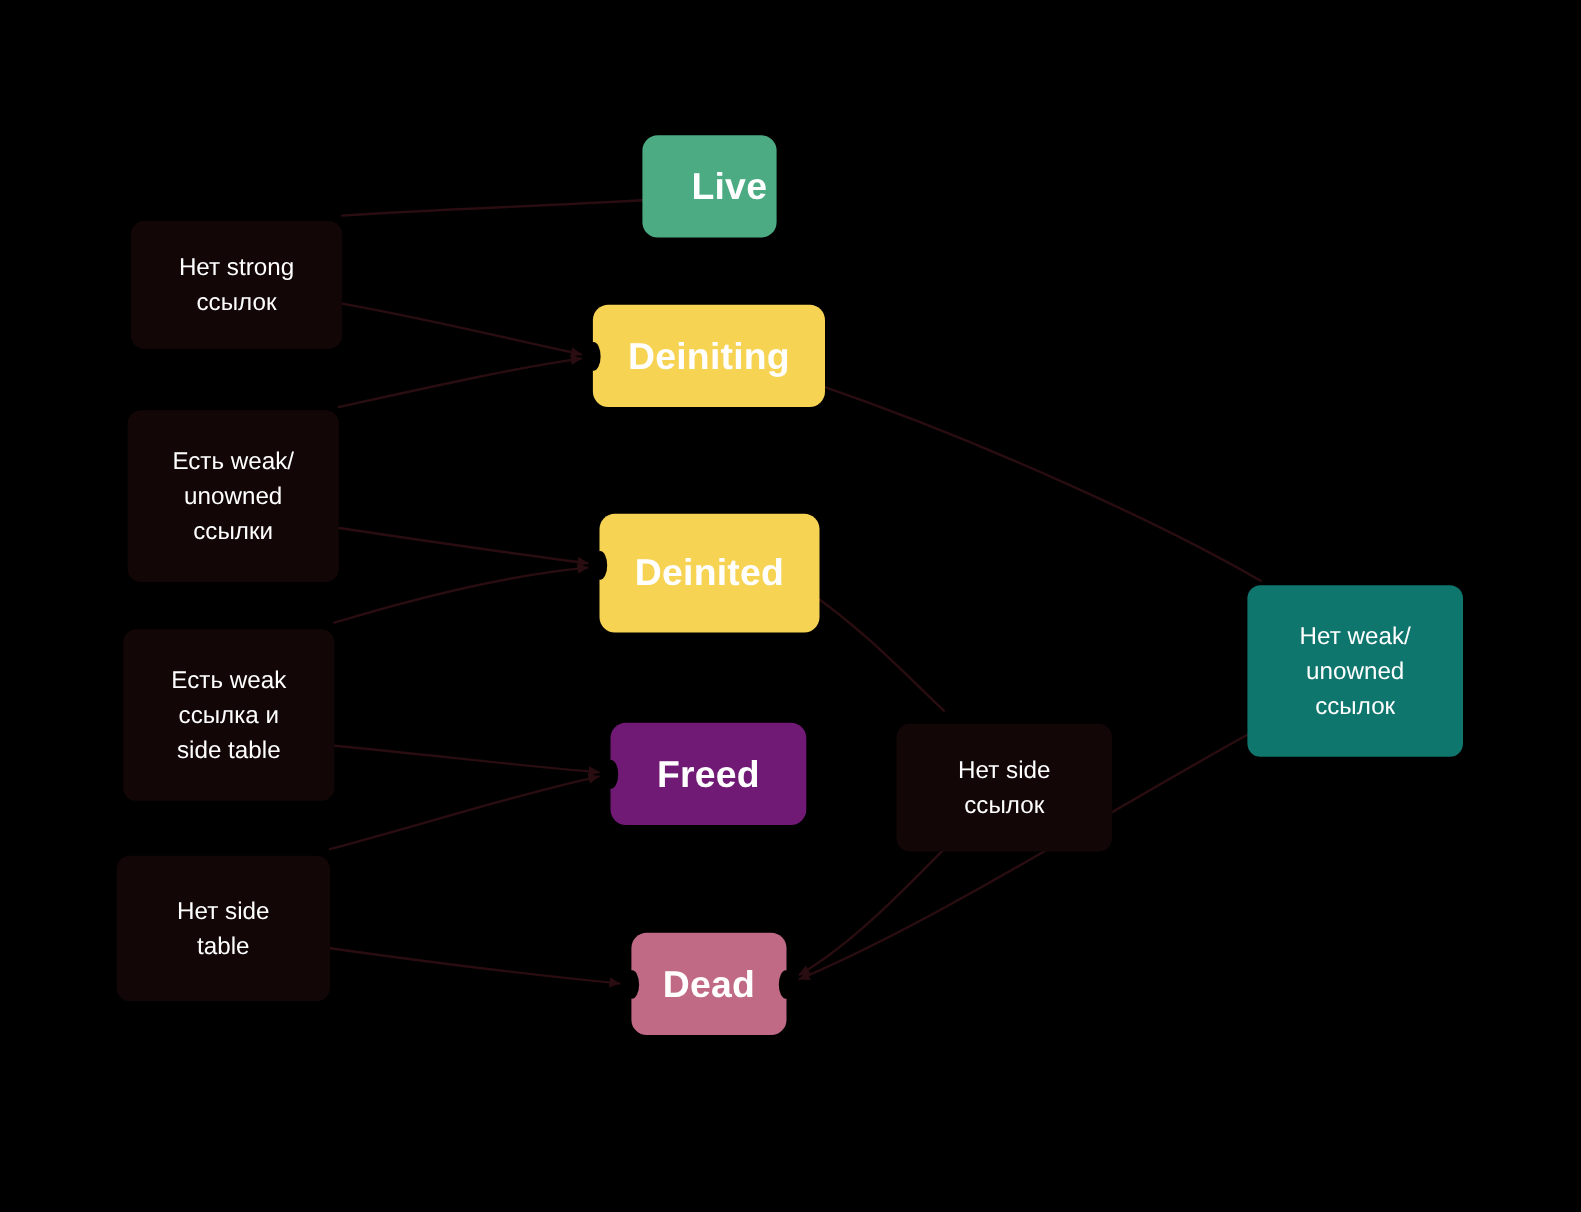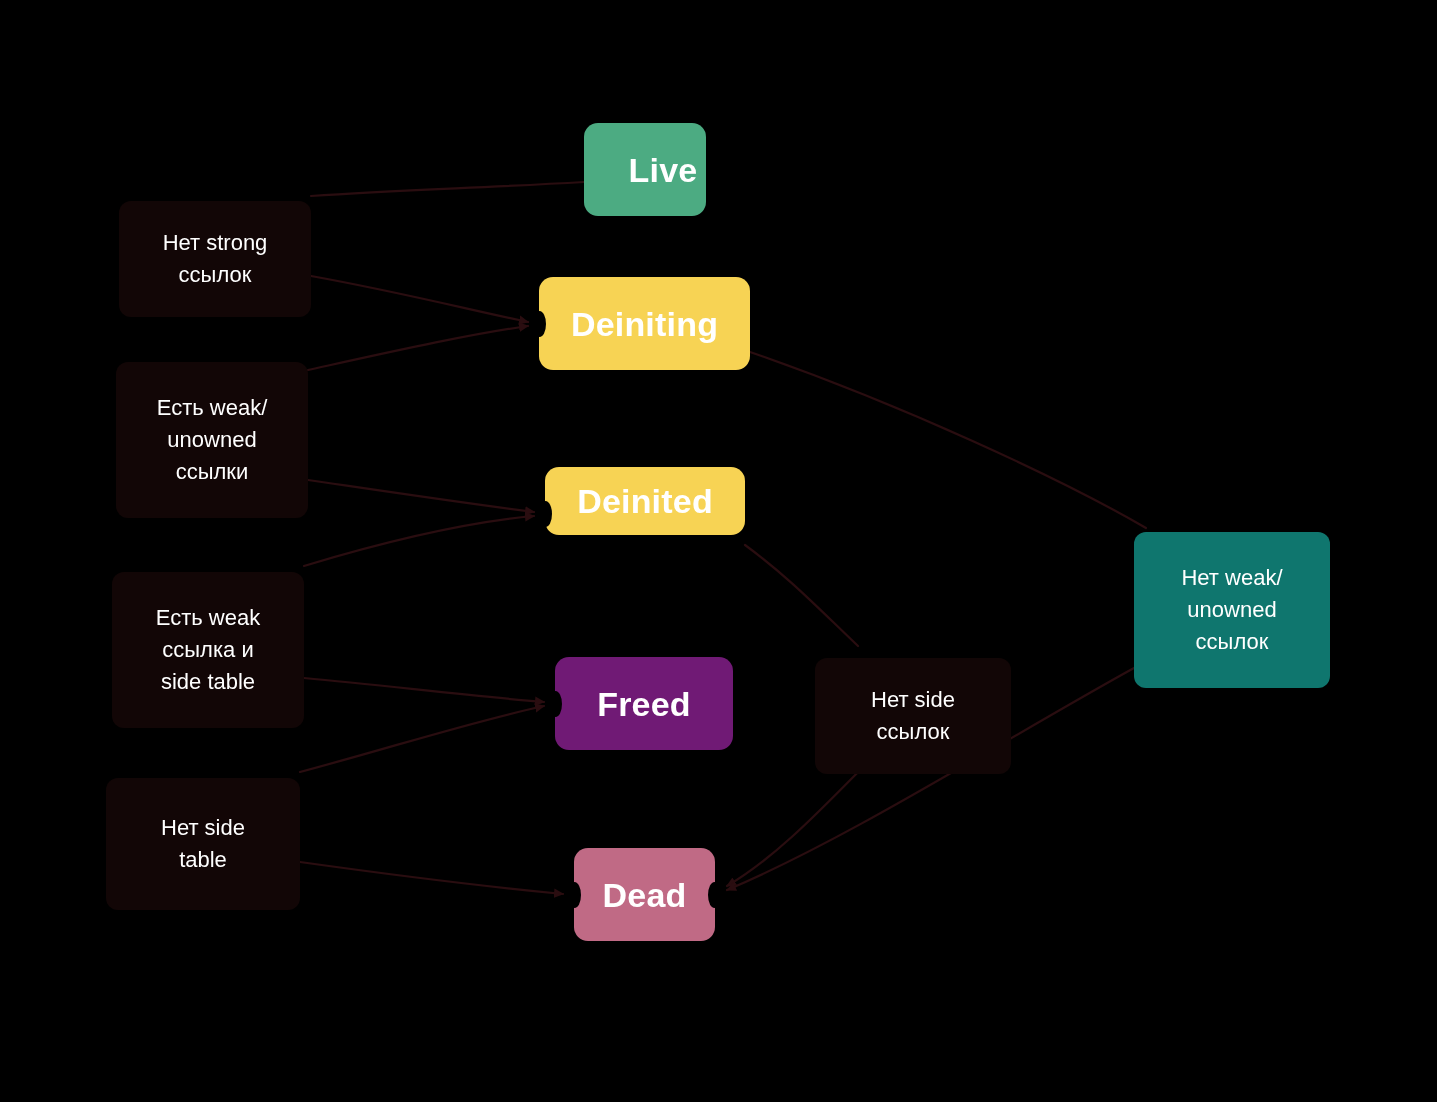--- a/index.html
+++ b/index.html
@@ -91,42 +91,42 @@
 
   <div class="node node-live" style="left: 584px; top: 123px; width: 122px; height: 93px; font-size: 34px; border-radius: 14px; background: rgb(76, 171, 130);">
     <span>Live</span>
   </div>
 
   <div class="node node-yellow" style="left: 539px; top: 277px; width: 211px; height: 93px; font-size: 34px; border-radius: 14px; background: rgb(247, 211, 84);">
     <span>Deiniting</span>
   <span class="notch" style="left: -6px; top: 33.5px;"></span>
     </div>
 
-  <div class="node node-yellow" style="left: 545px; top: 467px; width: 200px; height: 68px; font-size: 34px; border-radius: 14px; background: rgb(247, 211, 84);">
+  <div class="node node-yellow" style="left: 545px; top: 467px; width: 200px; height: 108px; font-size: 34px; border-radius: 14px; background: rgb(247, 211, 84);">
     <span>Deinited</span>
   <span class="notch" style="left: -6px; top: 33.5px;"></span>
     </div>
 
   <div class="node node-pink" style="left: 555px; top: 657px; width: 178px; height: 93px; font-size: 34px; border-radius: 14px; background: #701a75;">
     <span>Freed</span>
   <span class="notch" style="left: -6px; top: 33.5px;"></span>
     </div>
 
   <div class="node node-pink" style="left: 574px; top: 848px; width: 141px; height: 93px; font-size: 34px; border-radius: 14px; background: rgb(192, 106, 133);">
     <span>Dead</span>
   <span class="notch" style="left: -6px; top: 33.5px;"></span>
       <span class="notch" style="right: -6px; top: 33.5px;"></span>
     </div>
 
   <div class="label-box" style="left: 119px; top: 181px; width: 192px; height: 116px; font-size: 22px; line-height: 1.45; background: rgb(18, 6, 6); color: rgb(255, 255, 255);">
     <span>Нет strong
 ссылок</span>
   </div>
 
-  <div class="label-box" style="left: 116px; top: 342px; width: 192px; height: 156px; font-size: 22px; line-height: 1.45; background: rgb(18, 6, 6); color: rgb(255, 255, 255);">
+  <div class="label-box" style="left: 116px; top: 353px; width: 192px; height: 156px; font-size: 22px; line-height: 1.45; background: rgb(18, 6, 6); color: rgb(255, 255, 255);">
     <span>Есть weak/
 unowned
 ссылки</span>
   </div>
 
   <div class="label-box" style="left: 112px; top: 552px; width: 192px; height: 156px; font-size: 22px; line-height: 1.45; background: rgb(18, 6, 6); color: rgb(255, 255, 255);">
     <span>Есть weak
 ссылка и
 side table</span>
   </div>

